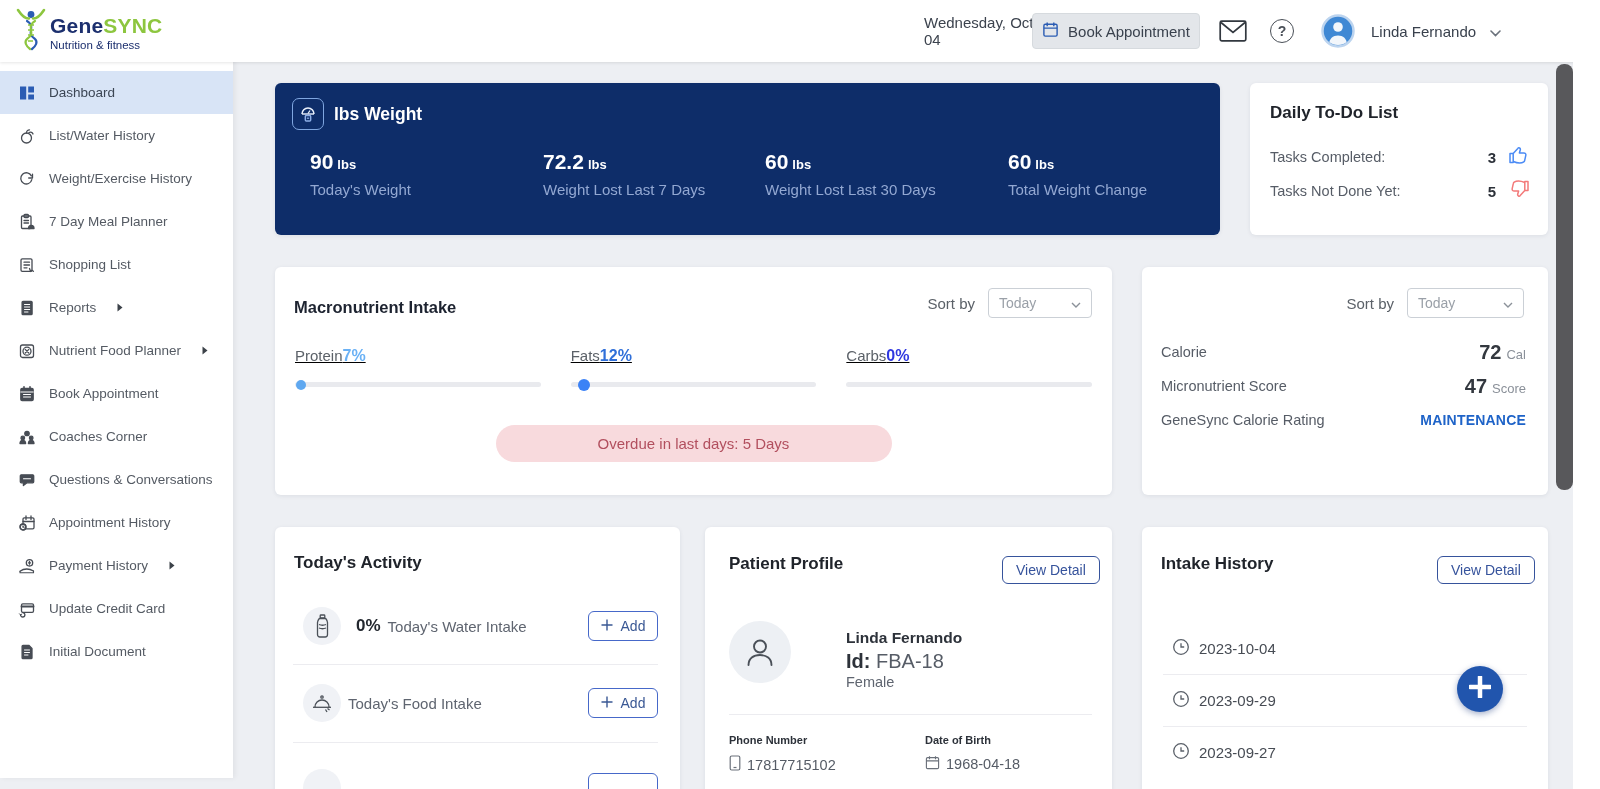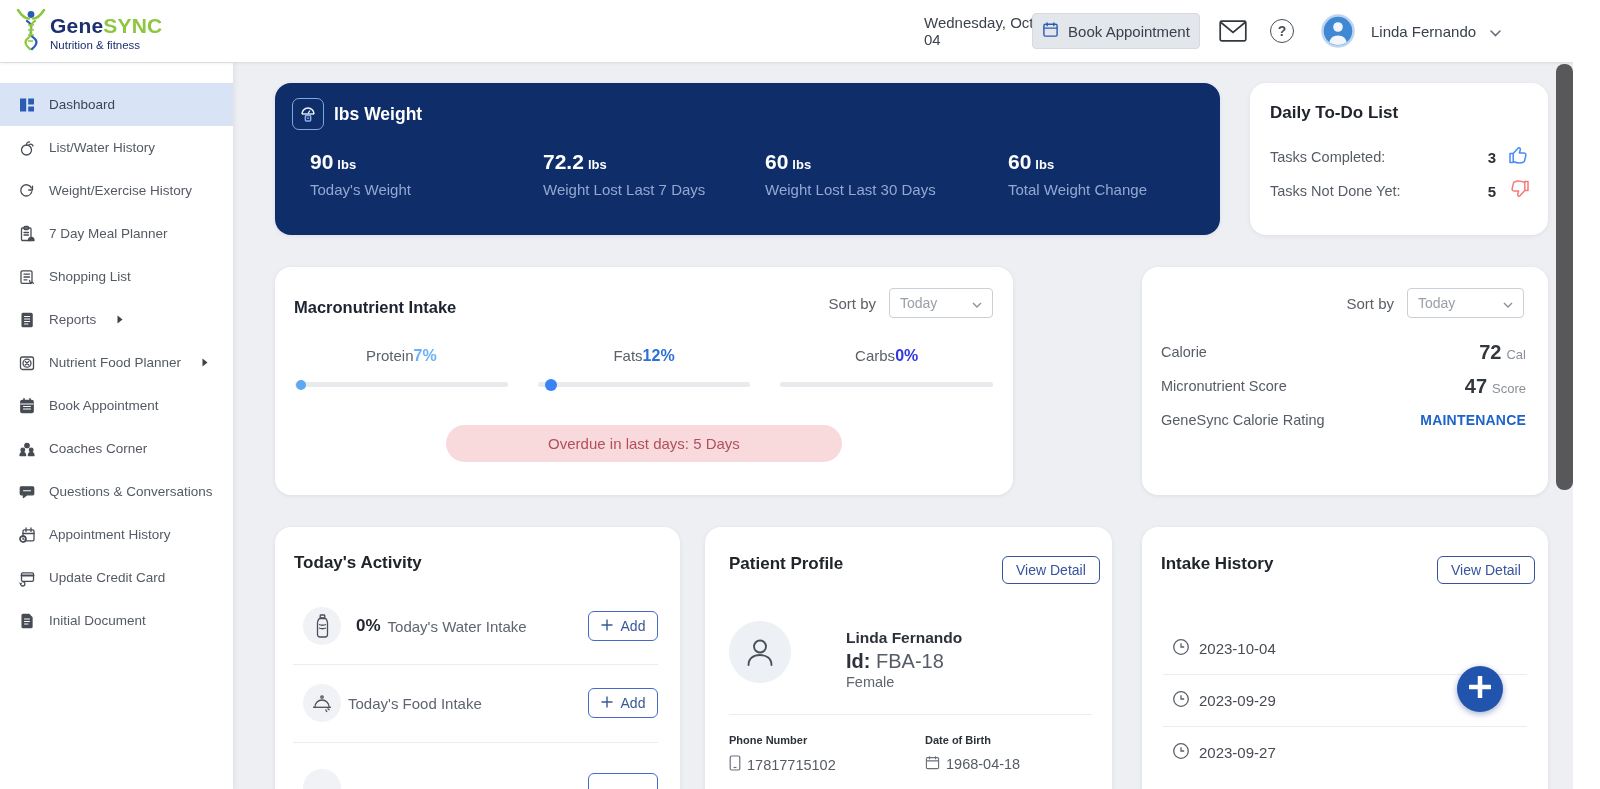--- a/index.html
+++ b/index.html
@@ -21,32 +21,32 @@
               justify-content:center; gap:9px; font-size:15px; color:#39414d; cursor:pointer; }
   .hdr-ico { position:absolute; display:flex; align-items:center; justify-content:center; cursor:pointer; }
   .ico-mail { left:1219px; top:19px; width:28px; height:24px; }
   .ico-help { left:1270px; top:19px; width:24px; height:24px; border:1.6px solid #494f57;
               border-radius:50%; font-size:14px; font-weight:700; color:#494f57; }
   .hdr-avatar { position:absolute; left:1321px; top:14px; width:34px; height:34px; cursor:pointer; }
   .hdr-user { position:absolute; left:1371px; top:0; height:62px; display:flex; align-items:center;
               gap:14px; font-size:15px; color:#39414d; cursor:pointer; }
 
   
-  .sidebar { position:absolute; left:0; top:63px; width:233px; height:727px; background:#fff;
+  .sidebar { position:absolute; left:0; top:51px; width:233px; height:727px; background:#fff;
              box-shadow:2px 0 5px rgba(0,0,0,.06); z-index:20; padding-top:20px; }
   .sb-item { height:43px; display:flex; align-items:center; padding-left:17px; gap:13px;
              font-size:13.5px; color:#545a63; cursor:pointer; }
   .sb-item.active { background:#d8e4f6; color:#3c4654; font-weight:400; }
   .sb-icon { width:19px; height:19px; display:flex; align-items:center; justify-content:center; flex:0 0 19px; }
   .sb-icon svg { stroke:#474c54; fill:none; stroke-width:1.3; stroke-linecap:round; stroke-linejoin:round; }
   .sb-icon.fill svg { stroke:none; }
   .sb-arrow { margin-left:8px; display:flex; }
 
   
-  .card { position:absolute; background:#fff; border-radius:16px; box-shadow:0 1px 4px rgba(30,40,70,.08); }
+  .card { position:absolute; background:#fff; border-radius:6px; box-shadow:0 1px 4px rgba(30,40,70,.08); }
 
   
   .c-weight { left:275px; top:83px; width:945px; height:152px; background:#0e2d69; }
   .w-titlerow { position:absolute; left:17px; top:15px; display:flex; align-items:center; gap:10px; }
   .w-iconbox { width:32px; height:32px; border:1.5px solid #7fa6e0; border-radius:7px;
                display:flex; align-items:center; justify-content:center; }
   .w-title { font-size:17.5px; font-weight:700; color:#fff; }
   .w-stat { position:absolute; top:67px; }
   .w-val { font-size:21px; font-weight:700; color:#fff; }
   .w-unit { font-size:13px; font-weight:700; color:#fff; margin-left:4px; }
@@ -55,31 +55,31 @@
 
   
   .c-todo { left:1250px; top:83px; width:298px; height:152px; }
   .t-title { position:absolute; left:20px; top:20px; font-size:17px; font-weight:700; color:#20242b; }
   .t-row { position:absolute; left:20px; right:18px; height:24px; display:flex; align-items:center; }
   .t-row1 { top:62px; } .t-row2 { top:96px; }
   .t-label { font-size:14.5px; color:#565c66; flex:1; }
   .t-val { font-size:15px; font-weight:700; color:#2c3139; margin-right:12px; }
 
   
-  .c-macro { left:275px; top:267px; width:738px; height:228px; }
+  .c-macro { left:275px; top:267px; width:837px; height:228px; }
   .m-title { position:absolute; left:19px; top:31px; font-size:16.5px; font-weight:700; color:#1d2330; }
   .sortbox { position:absolute; display:flex; align-items:center; gap:13px; }
   .m-sort { top:21px; right:20px; }
   .sort-label { font-size:15px; color:#5b6168; }
   .select { position:relative; width:104px; height:30px; border:1px solid #cbd0d6; border-radius:4px;
             background:#fff; display:flex; align-items:center; padding:0 10px; cursor:pointer; }
   .select-value { font-size:14px; color:#9aa0a8; flex:1; }
   .m-bars { position:absolute; left:20px; right:20px; top:80px; display:flex; gap:30px; }
   .bar-group { flex:1; }
-  .bar-head { display:flex; justify-content:center; align-items:baseline; }
+  .bar-head { display:flex; justify-content:flex-start; align-items:baseline;text-decoration:underline; }
   .bar-name { font-size:15px; color:#5b6168; }
   .bar-pct { font-size:16px; font-weight:600; }
   .bar-track { position:relative; margin-top:17px; height:5px; background:#e9eaee; border-radius:3px; }
   .bar-thumb { position:absolute; border-radius:50%; top:50%; transform:translateY(-50%); }
   .alert-pill { position:absolute; left:50%; transform:translateX(-50%); top:158px; width:396px; height:37px;
                 background:#f8dadd; border-radius:19px; display:flex; align-items:center; justify-content:center;
                 font-size:15px; color:#b24f5e; }
 
   
   .c-sum { left:1142px; top:267px; width:406px; height:228px; }
@@ -342,20 +342,36 @@
             <rect x="5" y="3.8" width="11" height="11" rx="1.3"></rect>
             <path d="M8 2v3.4 M13 2v3.4 M5 7.5h11"></path>
             <circle cx="5" cy="13" r="3" fill="#fff"></circle>
             <circle cx="5" cy="13" r="2.8"></circle>
             <path d="M5 11.8v1.4h1.1"></path>
           </svg>
       </span>
       <span class="sb-label">Appointment History</span>
     </div>
 
+    <div class="sb-item">
+      <span class="sb-icon">
+        <svg width="18" height="18" viewBox="0 0 18 18">
+            <circle cx="11.5" cy="5.8" r="3.2"></circle>
+            <path d="M10.4 5.8h2.2 M11.5 4.4v2.8"></path>
+            <path d="M2 14.2c2.2-1.6 4.3-2.2 6.8-2.2 2.2 0 4.2.5 6.7 2"></path>
+            <path d="M2 14.2v1.6h13.5v-1.8" stroke-width="1.1"></path>
+          </svg>
+      </span>
+      <span class="sb-label">Payment History</span>
+      <span class="sb-arrow">
+          <svg width="6" height="9" viewBox="0 0 6 9">
+            <path d="M0.5 0.5l5 4-5 4z" fill="#3c4249"></path>
+          </svg>
+        </span>
+    </div>
 
     <div class="sb-item">
       <span class="sb-icon">
         <svg width="18" height="18" viewBox="0 0 18 18">
             <rect x="3.5" y="3.8" width="12" height="8.5" rx="1.3"></rect>
             <path d="M3.5 6.5h12" stroke-width="1.8"></path>
             <path d="M2.5 14.8a2.2 2.2 0 1 0 2.2-2.2"></path>
             <path d="M2.5 14.8l-1-1 M2.5 14.8l1.2-.6" stroke-width="1"></path>
           </svg>
       </span>

